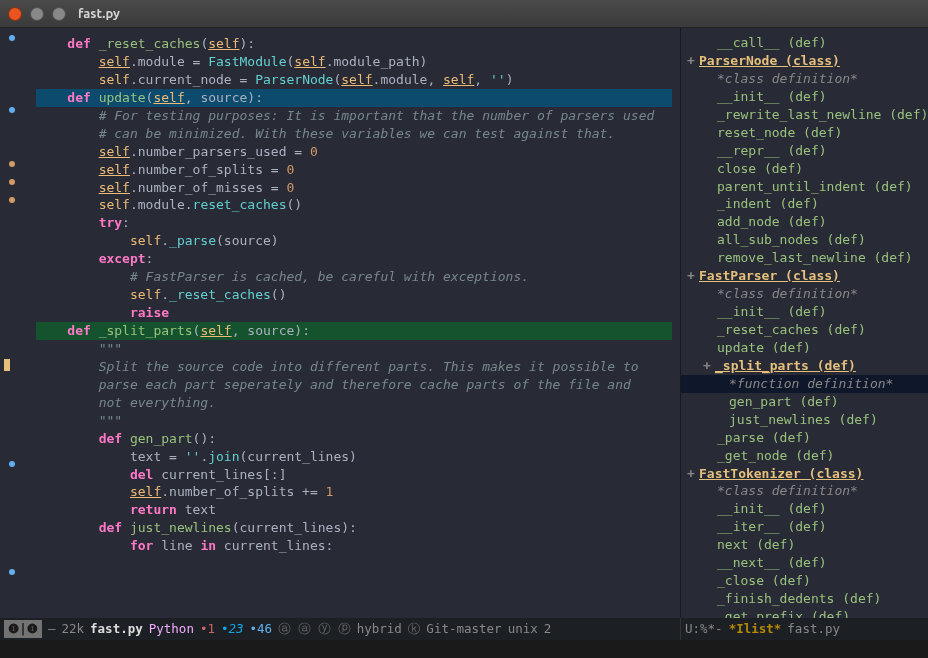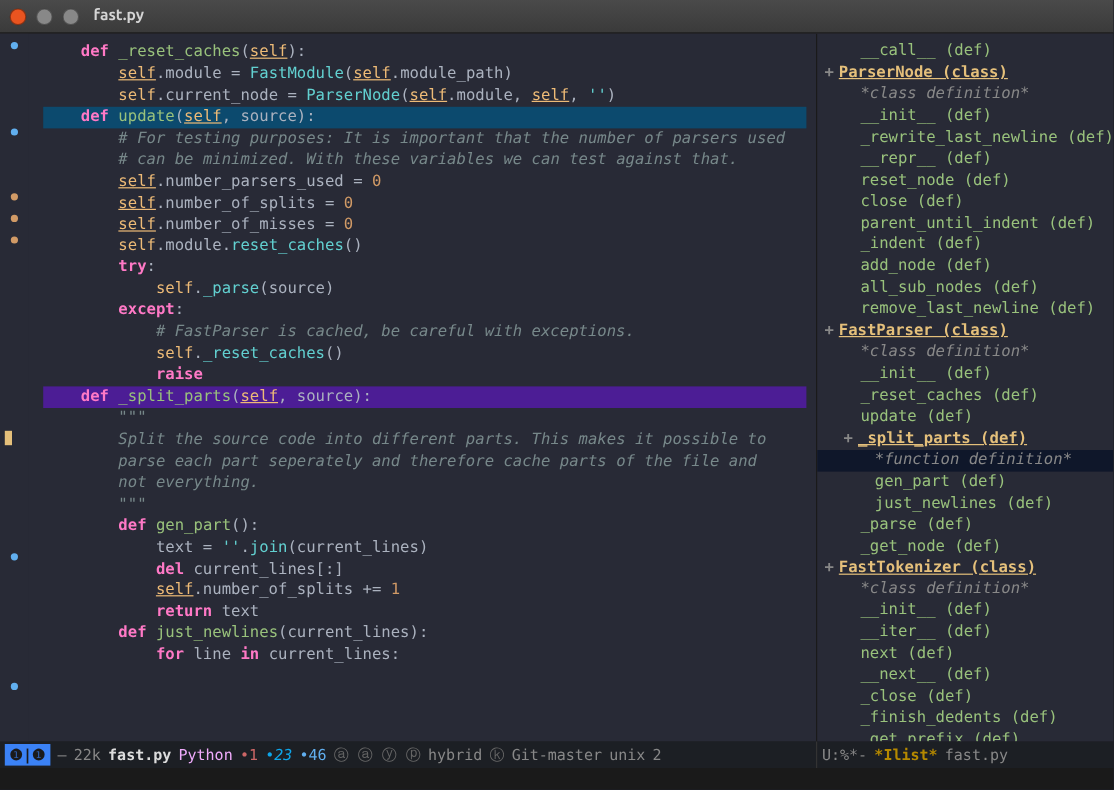--- a/index.html
+++ b/index.html
@@ -40,21 +40,21 @@
 .def { color: #99c27c; }
 .self { color: #eebb77; text-decoration: underline; }
 .sf { color: #eebb77; }
 .fn { color: #62d0d0; }
 .str { color: #62d0d0; }
 .cm { color: #77888a; font-style: italic; }
 .doc { color: #77888a; font-style: italic; }
 .num { color: #d19a66; }
 .op { color: #abb2bf; }
 .hl-line { background: #0c4a6e; display: inline-block; width: 100%; }
-.hl-cursor { background: #4c1d95; display: inline-block; width: 100%; }
+.hl-cursor { background: #14532d; display: inline-block; width: 100%; }
 
 .outline {
   width: 248px; background: #282a36;
   border-left: 1px solid #1a1a1a;
   padding-top: 6px;
   color: #99c27c;
   overflow: hidden;
 }
 .ol-item { padding: 0 24px 0 20px; white-space: nowrap; }
 .ol-class { color: #e5c07b; text-decoration: underline; font-weight: bold; }
@@ -67,21 +67,21 @@
 
 .modeline-wrap { height: 22px; display: flex; }
 .modeline {
   background: #1c1f24; color: #888;
   display: flex; align-items: center;
   font-size: 12.5px;
   padding: 0 4px; gap: 6px;
   flex: 1;
 }
 .modeline.right { flex: 0 0 248px; border-left: 1px solid #333; }
-.ml-ind { background: #3b82f6; color: #1a1a1a; padding: 0 4px; font-weight: bold; }
+.ml-ind { background: #737373; color: #1a1a1a; padding: 0 4px; font-weight: bold; }
 .ml-dash { color: #888; }
 .ml-file { color: #ddd; font-weight: bold; }
 .ml-mode { color: #f0abfc; }
 .ml-red { color: #cc6666; }
 .ml-orange { color: #0ea5e9; font-style: italic; }
 .ml-blue { color: #61afef; }
 .ml-grey { color: #666; }
 .minibuf { height: 18px; background: #1a1a1a; }
 </style>
 </head>
@@ -134,22 +134,22 @@
           <div class="gdot g-sp"></div>
         </div>
       <div class="code" id="code"><span class="ln ">    <span class="kw">def</span><span class="op"> </span><span class="def">_reset_caches</span><span class="op">(</span><span class="self">self</span><span class="op">):</span></span><span class="ln ">        <span class="self">self</span><span class="op">.module = </span><span class="fn">FastModule</span><span class="op">(</span><span class="self">self</span><span class="op">.module_path)</span></span><span class="ln ">        <span class="sf">self</span><span class="op">.current_node = </span><span class="fn">ParserNode</span><span class="op">(</span><span class="self">self</span><span class="op">.module, </span><span class="self">self</span><span class="op">, </span><span class="str">''</span><span class="op">)</span></span><span class="ln "><span class="op"></span></span><span class="ln hl-line">    <span class="kw">def</span><span class="op"> </span><span class="def">update</span><span class="op">(</span><span class="self">self</span><span class="op">, source):</span></span><span class="ln ">        <span class="cm"># For testing purposes: It is important that the number of parsers used</span></span><span class="ln ">        <span class="cm"># can be minimized. With these variables we can test against that.</span></span><span class="ln ">        <span class="self">self</span><span class="op">.number_parsers_used = </span><span class="num">0</span></span><span class="ln ">        <span class="self">self</span><span class="op">.number_of_splits = </span><span class="num">0</span></span><span class="ln ">        <span class="self">self</span><span class="op">.number_of_misses = </span><span class="num">0</span></span><span class="ln ">        <span class="sf">self</span><span class="op">.module.</span><span class="fn">reset_caches</span><span class="op">()</span></span><span class="ln ">        <span class="kw">try</span><span class="op">:</span></span><span class="ln ">            <span class="sf">self</span><span class="op">.</span><span class="fn">_parse</span><span class="op">(source)</span></span><span class="ln ">        <span class="kw">except</span><span class="op">:</span></span><span class="ln ">            <span class="cm"># FastParser is cached, be careful with exceptions.</span></span><span class="ln ">            <span class="sf">self</span><span class="op">.</span><span class="fn">_reset_caches</span><span class="op">()</span></span><span class="ln ">            <span class="kw">raise</span></span><span class="ln "><span class="op"></span></span><span class="ln hl-cursor">    <span class="kw">def</span><span class="op"> </span><span class="def">_split_parts</span><span class="op">(</span><span class="self">self</span><span class="op">, source):</span></span><span class="ln ">        <span class="doc">"""</span></span><span class="ln ">        <span class="doc">Split the source code into different parts. This makes it possible to</span></span><span class="ln ">        <span class="doc">parse each part seperately and therefore cache parts of the file and</span></span><span class="ln ">        <span class="doc">not everything.</span></span><span class="ln ">        <span class="doc">"""</span></span><span class="ln ">        <span class="kw">def</span><span class="op"> </span><span class="def">gen_part</span><span class="op">():</span></span><span class="ln ">            <span class="op">text = </span><span class="str">''</span><span class="op">.</span><span class="fn">join</span><span class="op">(current_lines)</span></span><span class="ln ">            <span class="kw">del</span><span class="op"> current_lines[:]</span></span><span class="ln ">            <span class="self">self</span><span class="op">.number_of_splits += </span><span class="num">1</span></span><span class="ln ">            <span class="kw">return</span><span class="op"> text</span></span><span class="ln "><span class="op"></span></span><span class="ln ">        <span class="kw">def</span><span class="op"> </span><span class="def">just_newlines</span><span class="op">(current_lines):</span></span><span class="ln ">            <span class="kw">for</span><span class="op"> line </span><span class="kw">in</span><span class="op"> current_lines:</span></span></div>
     </div>
     <div class="outline" id="outline">
         <div class="ol-item ol-sub "><span>__call__ (def)</span></div>
         <div class="ol-item  ol-class"><span class="ol-plus">+</span><span>ParserNode (class)</span></div>
         <div class="ol-item ol-sub ol-star"><span>*class definition*</span></div>
         <div class="ol-item ol-sub "><span>__init__ (def)</span></div>
         <div class="ol-item ol-sub "><span>_rewrite_last_newline (def)</span></div>
+        <div class="ol-item ol-sub "><span>reset_node (def)</span></div>
         <div class="ol-item ol-sub "><span>__repr__ (def)</span></div>
-        <div class="ol-item ol-sub "><span>reset_node (def)</span></div>
         <div class="ol-item ol-sub "><span>close (def)</span></div>
         <div class="ol-item ol-sub "><span>parent_until_indent (def)</span></div>
         <div class="ol-item ol-sub "><span>_indent (def)</span></div>
         <div class="ol-item ol-sub "><span>add_node (def)</span></div>
         <div class="ol-item ol-sub "><span>all_sub_nodes (def)</span></div>
         <div class="ol-item ol-sub "><span>remove_last_newline (def)</span></div>
         <div class="ol-item  ol-class"><span class="ol-plus">+</span><span>FastParser (class)</span></div>
         <div class="ol-item ol-sub ol-star"><span>*class definition*</span></div>
         <div class="ol-item ol-sub "><span>__init__ (def)</span></div>
         <div class="ol-item ol-sub "><span>_reset_caches (def)</span></div>

